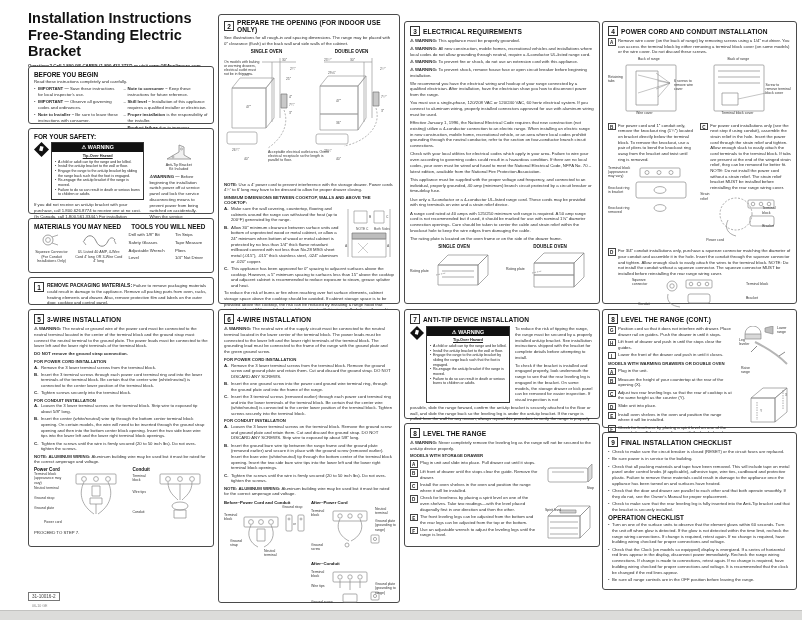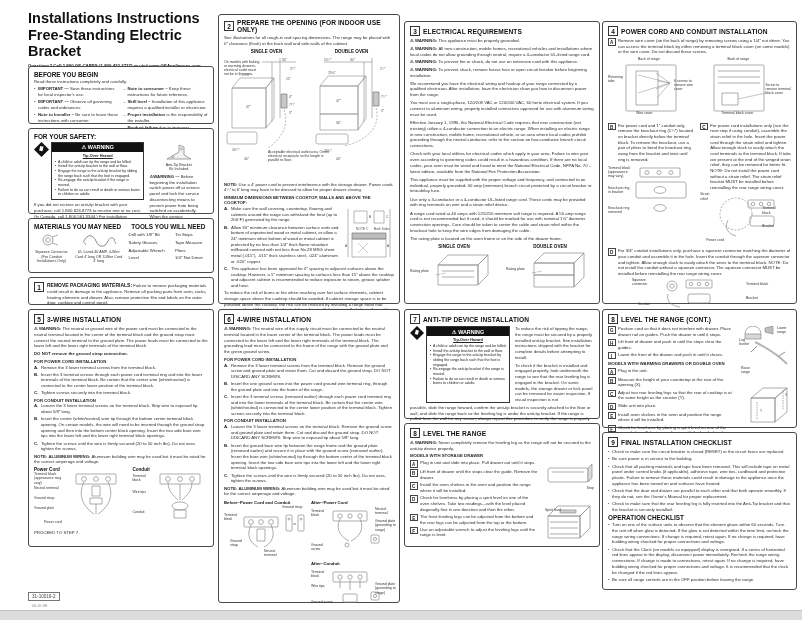--- a/index.html
+++ b/index.html
@@ -44,21 +44,21 @@
   .dim { font-size:3.3px; fill:#555; font-family:"Liberation Sans",sans-serif; }
   .cols { display:flex; gap:5px; }
   .proceed { font-size:4.3px; color:#2b2b2b; }
 </style>
 </head>
 <body>
 
 <div class="sheet">
 
   <div style="position:absolute;left:28px;top:10px;width:200px;">
-    <div style="font-size:14.5px;font-weight:bold;color:#111;line-height:1.15;">Installations Instructions</div>
+    <div style="font-size:14.5px;font-weight:bold;color:#111;line-height:1.15;">Installation Instructions</div>
     <div style="font-size:14.5px;font-weight:bold;color:#111;line-height:1.15;">Free-Standing Electric Bracket</div>
     <div style="font-size:4.4px;font-weight:bold;margin-top:3px;">Questions? Call 1.800.GE.CARES (1.800.432.2737) or visit www.GEAppliances.com</div>
     <div style="font-size:4.4px;font-weight:bold;">In Canada, call 1.800.561.3344 or visit www.GEAppliances.ca</div>
   </div>
 
   <div class="box" style="left:28px;top:66px;width:186px;height:58px;">
     <div class="h6">BEFORE YOU BEGIN</div>
     <div class="t" style="margin:1px 0;">Read these instructions completely and carefully.</div>
     <div class="cols">
       <ul class="bul" style="width:50%;">

